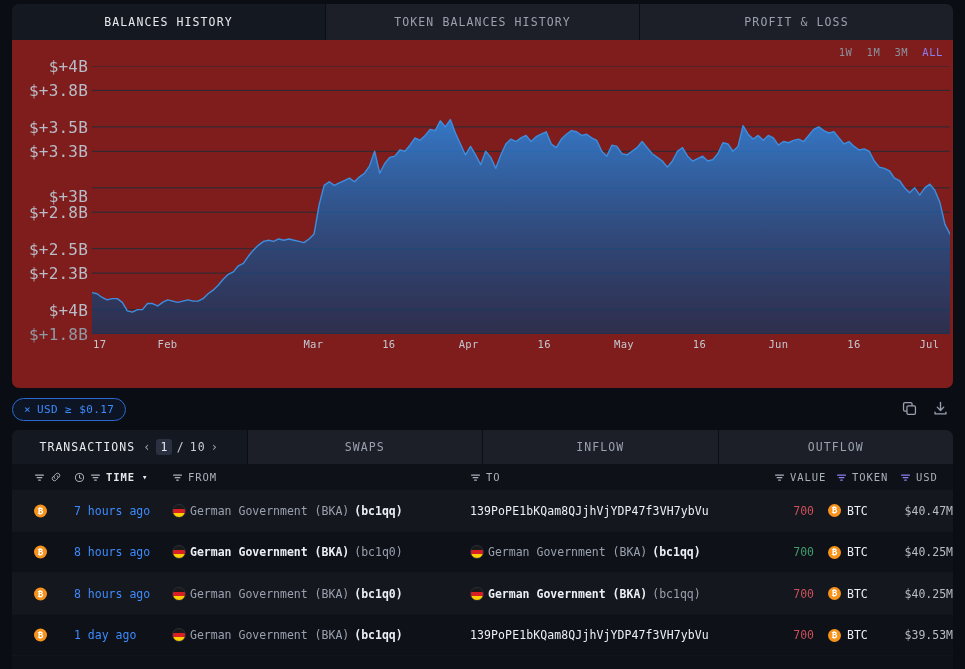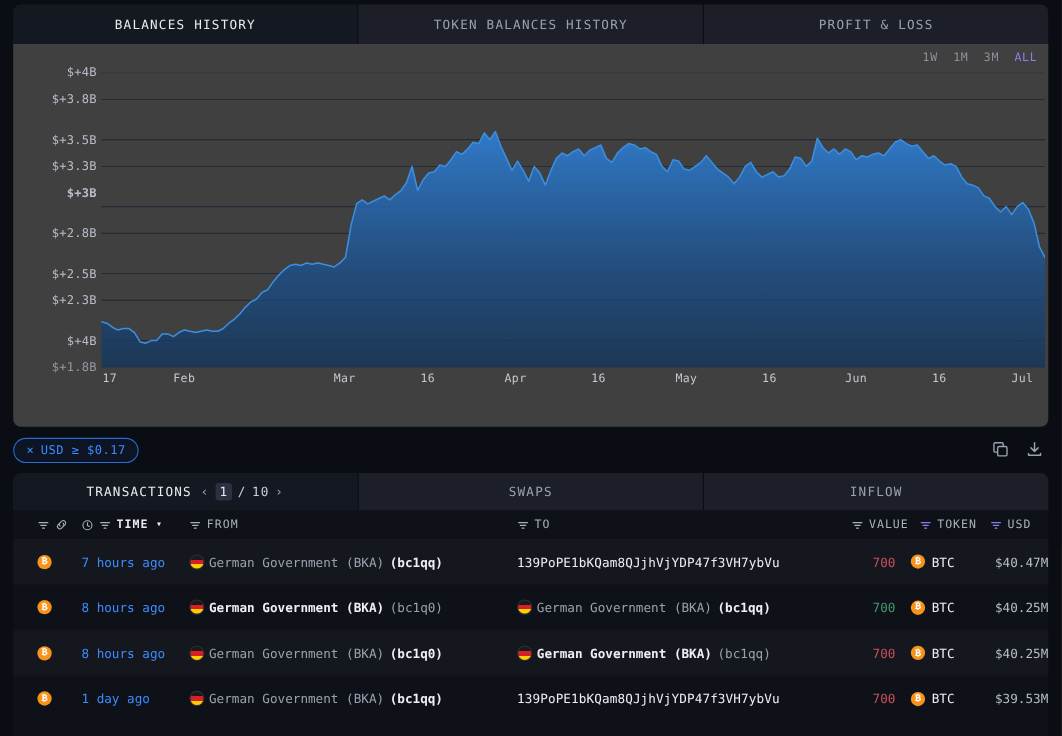--- a/index.html
+++ b/index.html
@@ -24,38 +24,38 @@
     font-size: 11.5px; letter-spacing: 1.1px; color: #9aa1ae;
     background: #1c1f27; cursor: pointer;
     border-right: 1px solid #0a0d14;
   }
   .tabbar .tab:last-child { border-right: none; }
   .tabbar .tab.active { background: #141820; color: #e8eaee; }
 
   
   .chartpanel {
     position: absolute; left: 12px; top: 40px; width: 941px; height: 348px;
-    background: #404040;
+    background: #7f1d1d;
     border-radius: 0 0 7px 7px;
   }
   .ranges {
     position: absolute; right: 10px; top: 6px;
     display: flex; gap: 14px; align-items: center;
     font-size: 10.5px; letter-spacing: .6px;
   }
   .ranges span { color: #8b919d; cursor: pointer; }
   .ranges span.sel { color: #8b7ff0; }
 
   .plotwrap { position: absolute; left: 0; top: 26px; width: 941px; height: 300px; }
   .ylabels {
     position: absolute; left: 0; top: 0; width: 76px; height: 268px;
   }
   .ylabels div {
     position: absolute; right: 0; transform: translateY(-50%);
-    font-size: 11px; color: #b7bcc6; white-space: nowrap;
+    font-size: 16px; color: #b7bcc6; white-space: nowrap;
     letter-spacing: .2px;
   }
   .ylabels div.clipped { color: #9298a3; }
   .plot {
     position: absolute; left: 80px; top: 0; width: 858px; height: 268px;
     overflow: hidden;
   }
   .plot svg { display: block; }
   .xlabels { position: absolute; left: 80px; top: 272px; width: 858px; height: 22px; }
   .xlabels div {
@@ -170,21 +170,21 @@
       <span>3M</span>
       <span class="sel">ALL</span>
     </div>
 
     <div class="plotwrap">
       <div class="ylabels" id="ylabels">
           <div style="top: 0px;">$+4B</div>
           <div style="top: 24.3636px;">$+3.8B</div>
           <div style="top: 60.9091px;">$+3.5B</div>
           <div style="top: 85.2727px;">$+3.3B</div>
-          <div style="top: 110px; font-weight: bold;">$+3B</div>
+          <div style="top: 130px;">$+3B</div>
           <div style="top: 146.182px;">$+2.8B</div>
           <div style="top: 182.727px;">$+2.5B</div>
           <div style="top: 207.091px;">$+2.3B</div>
           <div style="top: 243.636px;">$+4B</div>
           <div class="clipped" style="top: 268px;">$+1.8B</div>
         </div>
       <div class="plot">
         <svg id="chartsvg" width="858" height="268" viewBox="0 0 858 268" preserveAspectRatio="none">
           <defs>
             <linearGradient id="areaGrad" x1="0" y1="0" x2="0" y2="1">
@@ -254,20 +254,23 @@
           <span class="slash">10</span>
           <span class="ch">›</span>
         </span>
       </div>
       <div class="tt">
         <span>SWAPS</span>
       </div>
       <div class="tt">
         <span>INFLOW</span>
       </div>
+      <div class="tt">
+        <span>OUTFLOW</span>
+      </div>
     </div>
 
     <div class="thead" id="thead">
         <div class="hc" style="left: 22px;">
           <svg width="11" height="11" viewBox="0 0 14 14" class="filt ">
       <line x1="2" y1="4" x2="12" y2="4" stroke="#aab0bb" stroke-width="1.5" stroke-linecap="round"></line>
       <line x1="4" y1="7.2" x2="10" y2="7.2" stroke="#aab0bb" stroke-width="1.5" stroke-linecap="round"></line>
       <line x1="6" y1="10.4" x2="8" y2="10.4" stroke="#aab0bb" stroke-width="1.5" stroke-linecap="round"></line>
     </svg>
           <svg width="12" height="12" viewBox="0 0 16 16">

